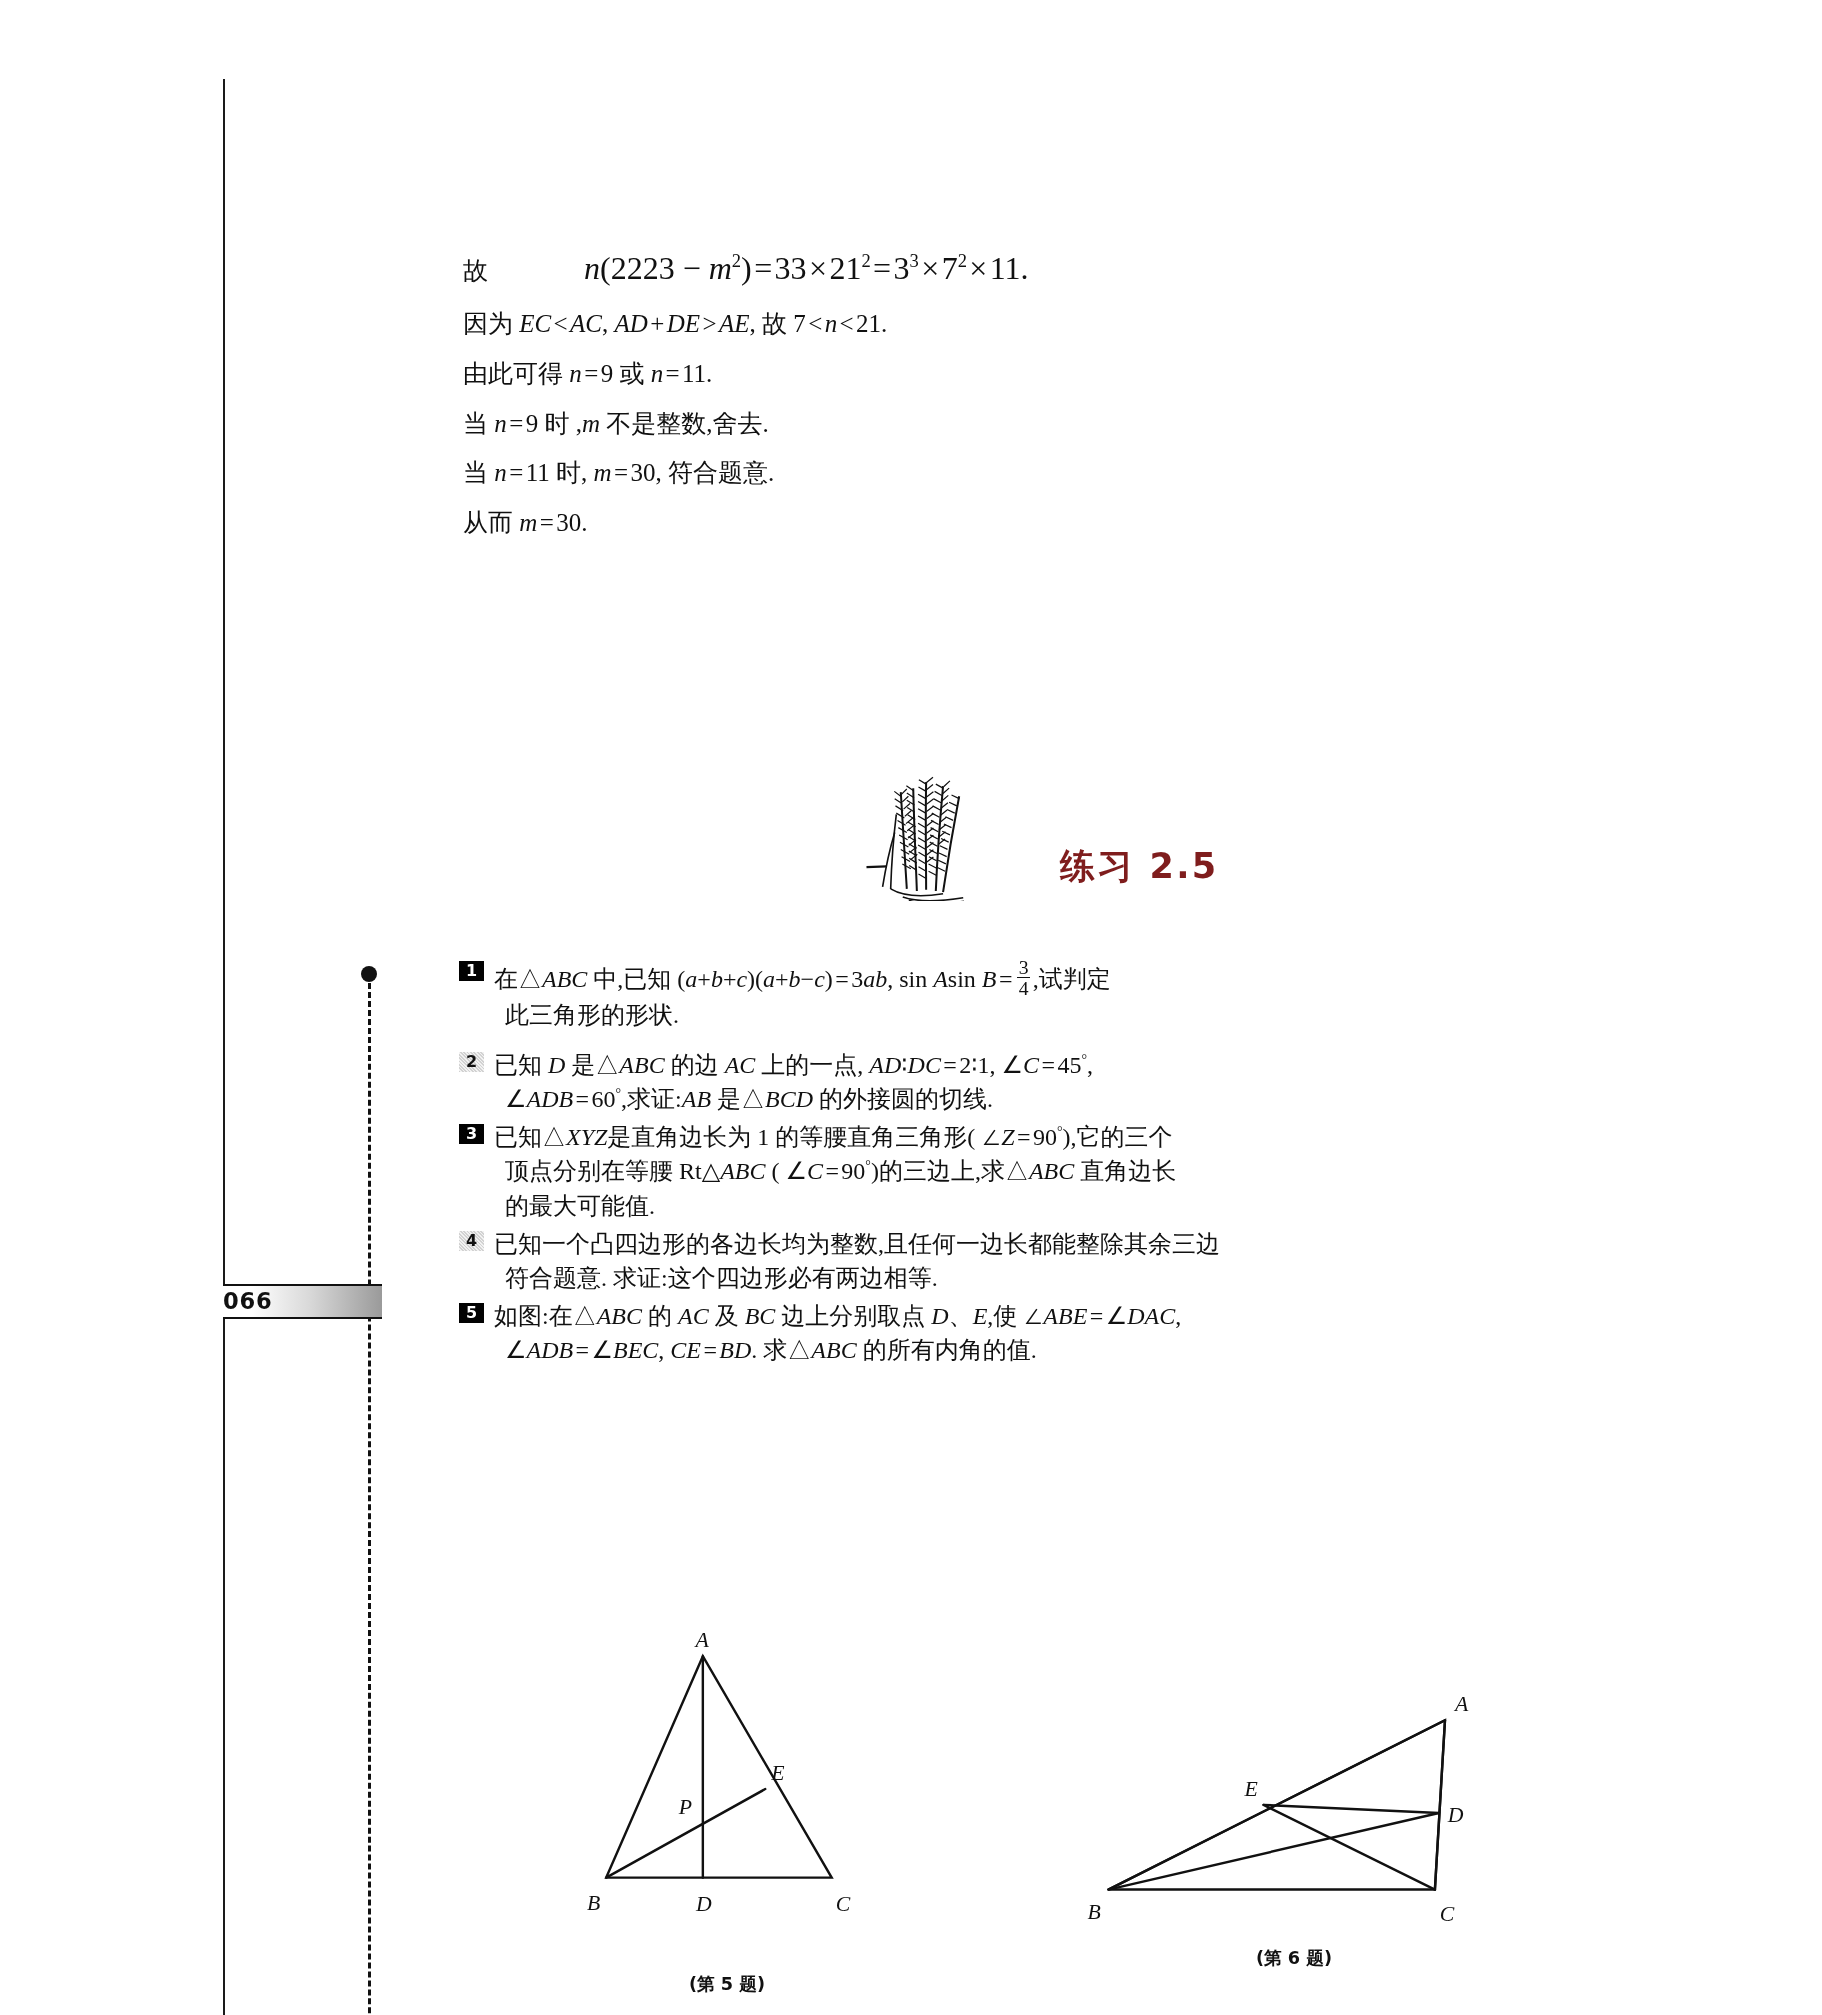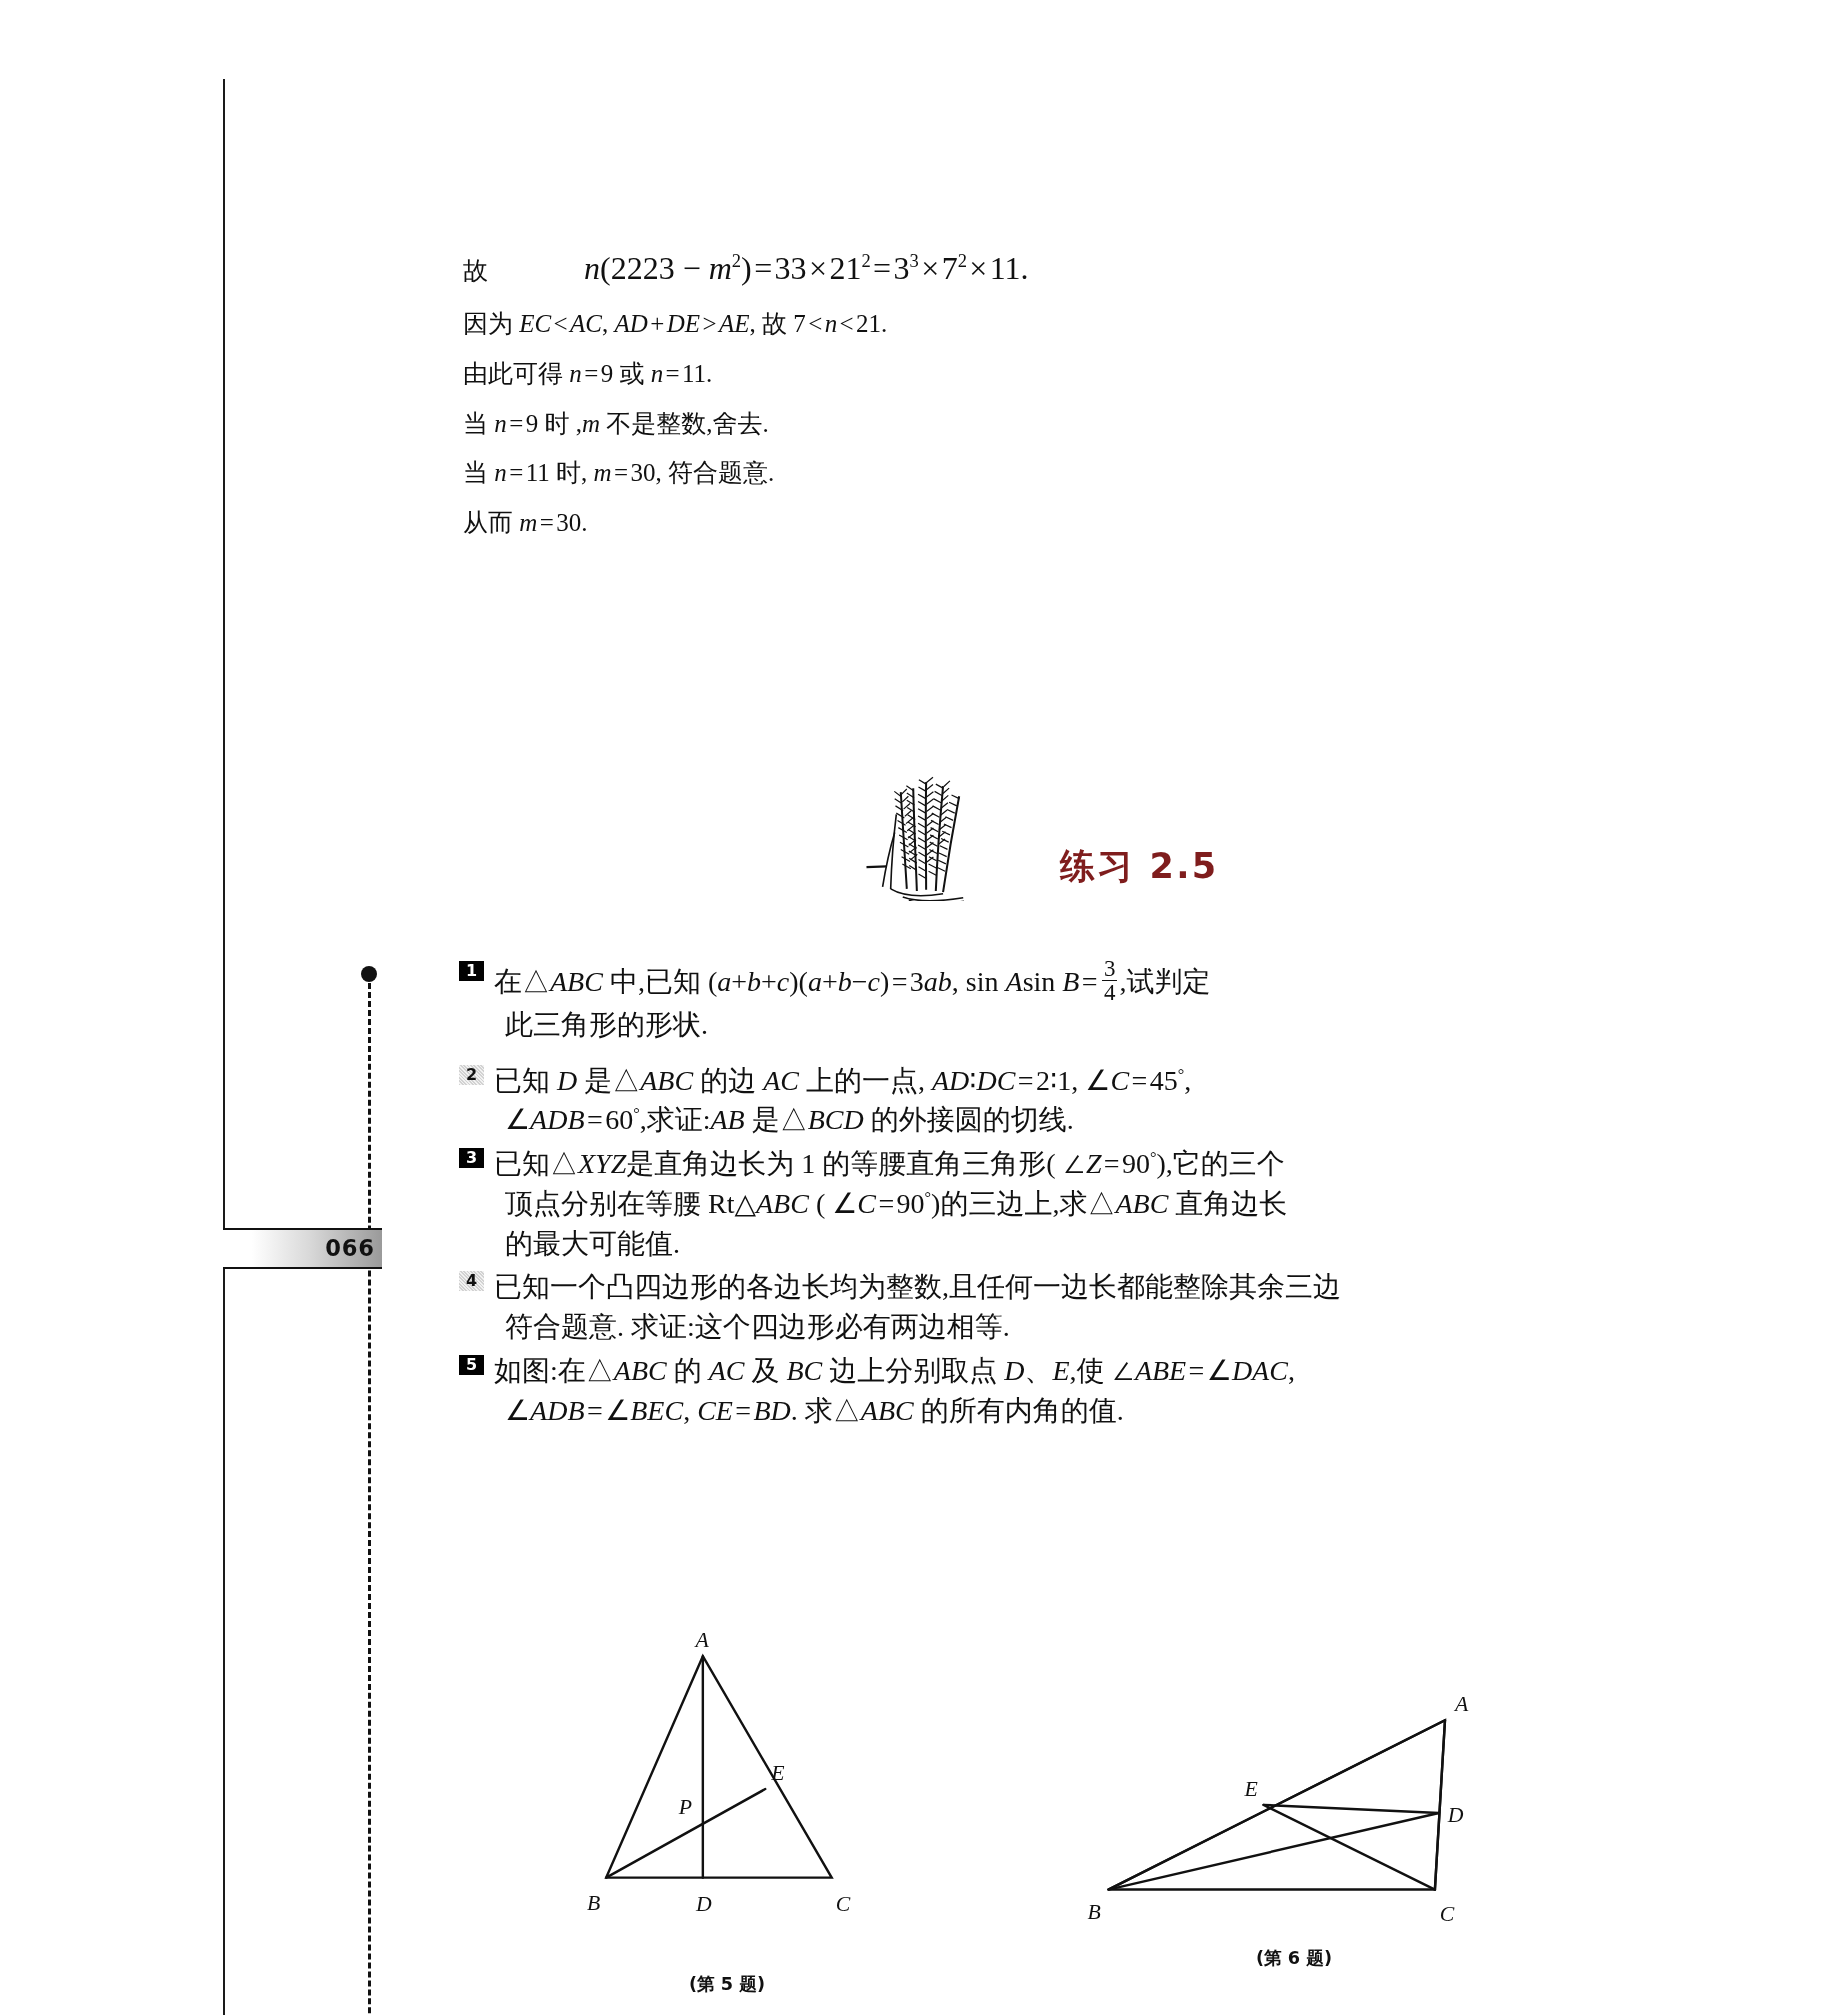--- a/index.html
+++ b/index.html
@@ -21,24 +21,24 @@
     position:absolute;left:368px;top:983px;width:0;height:1255px;
     border-left:3.6px dashed #111;
   }
   .margin-dot{
     position:absolute;left:361px;top:966px;width:16px;height:16px;
     border-radius:50%;background:#111;
   }
 
   
   .page-tab{
-    position:absolute;left:223px;top:1228px;width:159px;height:41px;
+    position:absolute;left:223px;top:1284px;width:159px;height:35px;
     border-top:2.8px solid #111;border-bottom:2.8px solid #111;
     background:linear-gradient(to right,#ffffff 0%,#ffffff 18%,#d8d8d8 55%,#9a9a9a 100%);
-    display:flex;align-items:center;justify-content:flex-end;
+    display:flex;align-items:center;justify-content:flex-start;
     box-sizing:border-box;padding-right:7.3px;
   }
   .page-tab .num{
     font-family:"DejaVu Sans", sans-serif;
     font-weight:700;font-size:22.6px;letter-spacing:0.8px;color:#111;
     line-height:1;
   }
 
   
   .content{
@@ -77,21 +77,21 @@
   .badge.dark{
     color:#fff;
     background:repeating-linear-gradient(45deg,#111 0 1.2px,#333 1.2px 2px,#111 2px 2.8px),#111;
     background-blend-mode:multiply;
   }
   .badge.light{
     color:#111;
     background:repeating-linear-gradient(45deg,#d2d2d2 0 1.2px,#f2f2f2 1.2px 2.4px);
   }
   .ex-text{
-    margin-left:35px;font-size:28px;line-height:1.42;
+    margin-left:35px;font-size:24px;line-height:1.42;
   }
   .ex-text .ln{white-space:nowrap;display:block;}
   .ex-text .ln.ind{margin-left:11px;}
 
   
   .frac{
     display:inline-block;vertical-align:-0.42em;text-align:center;
     font-size:0.82em;line-height:1.02;margin:0 2.4px;
   }
   .frac .n{display:block;padding:0 1.6px;}

